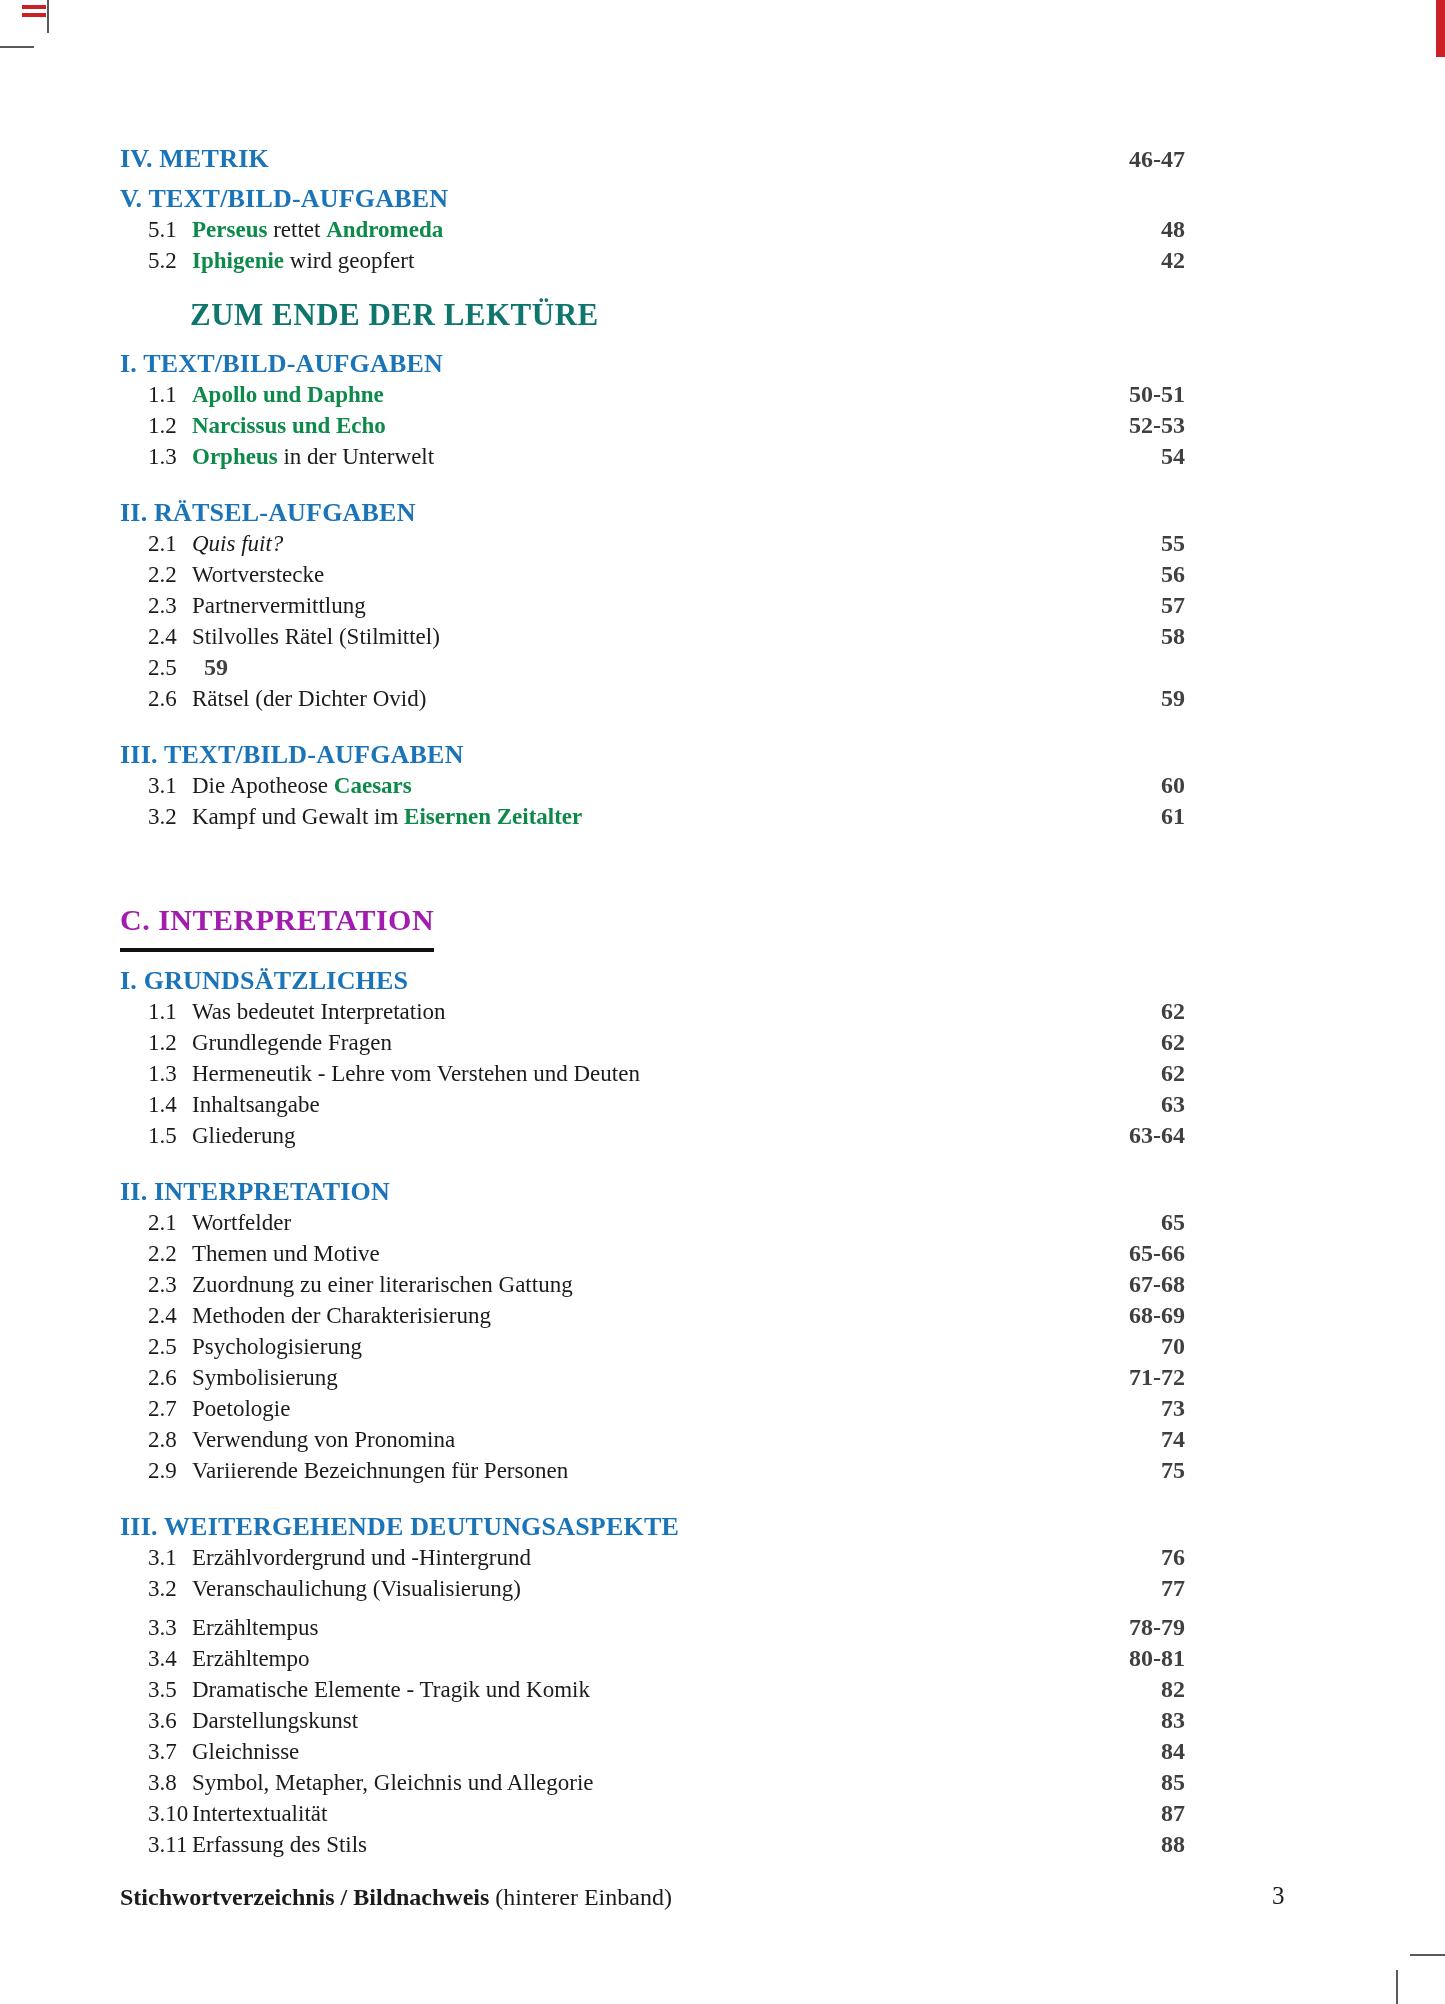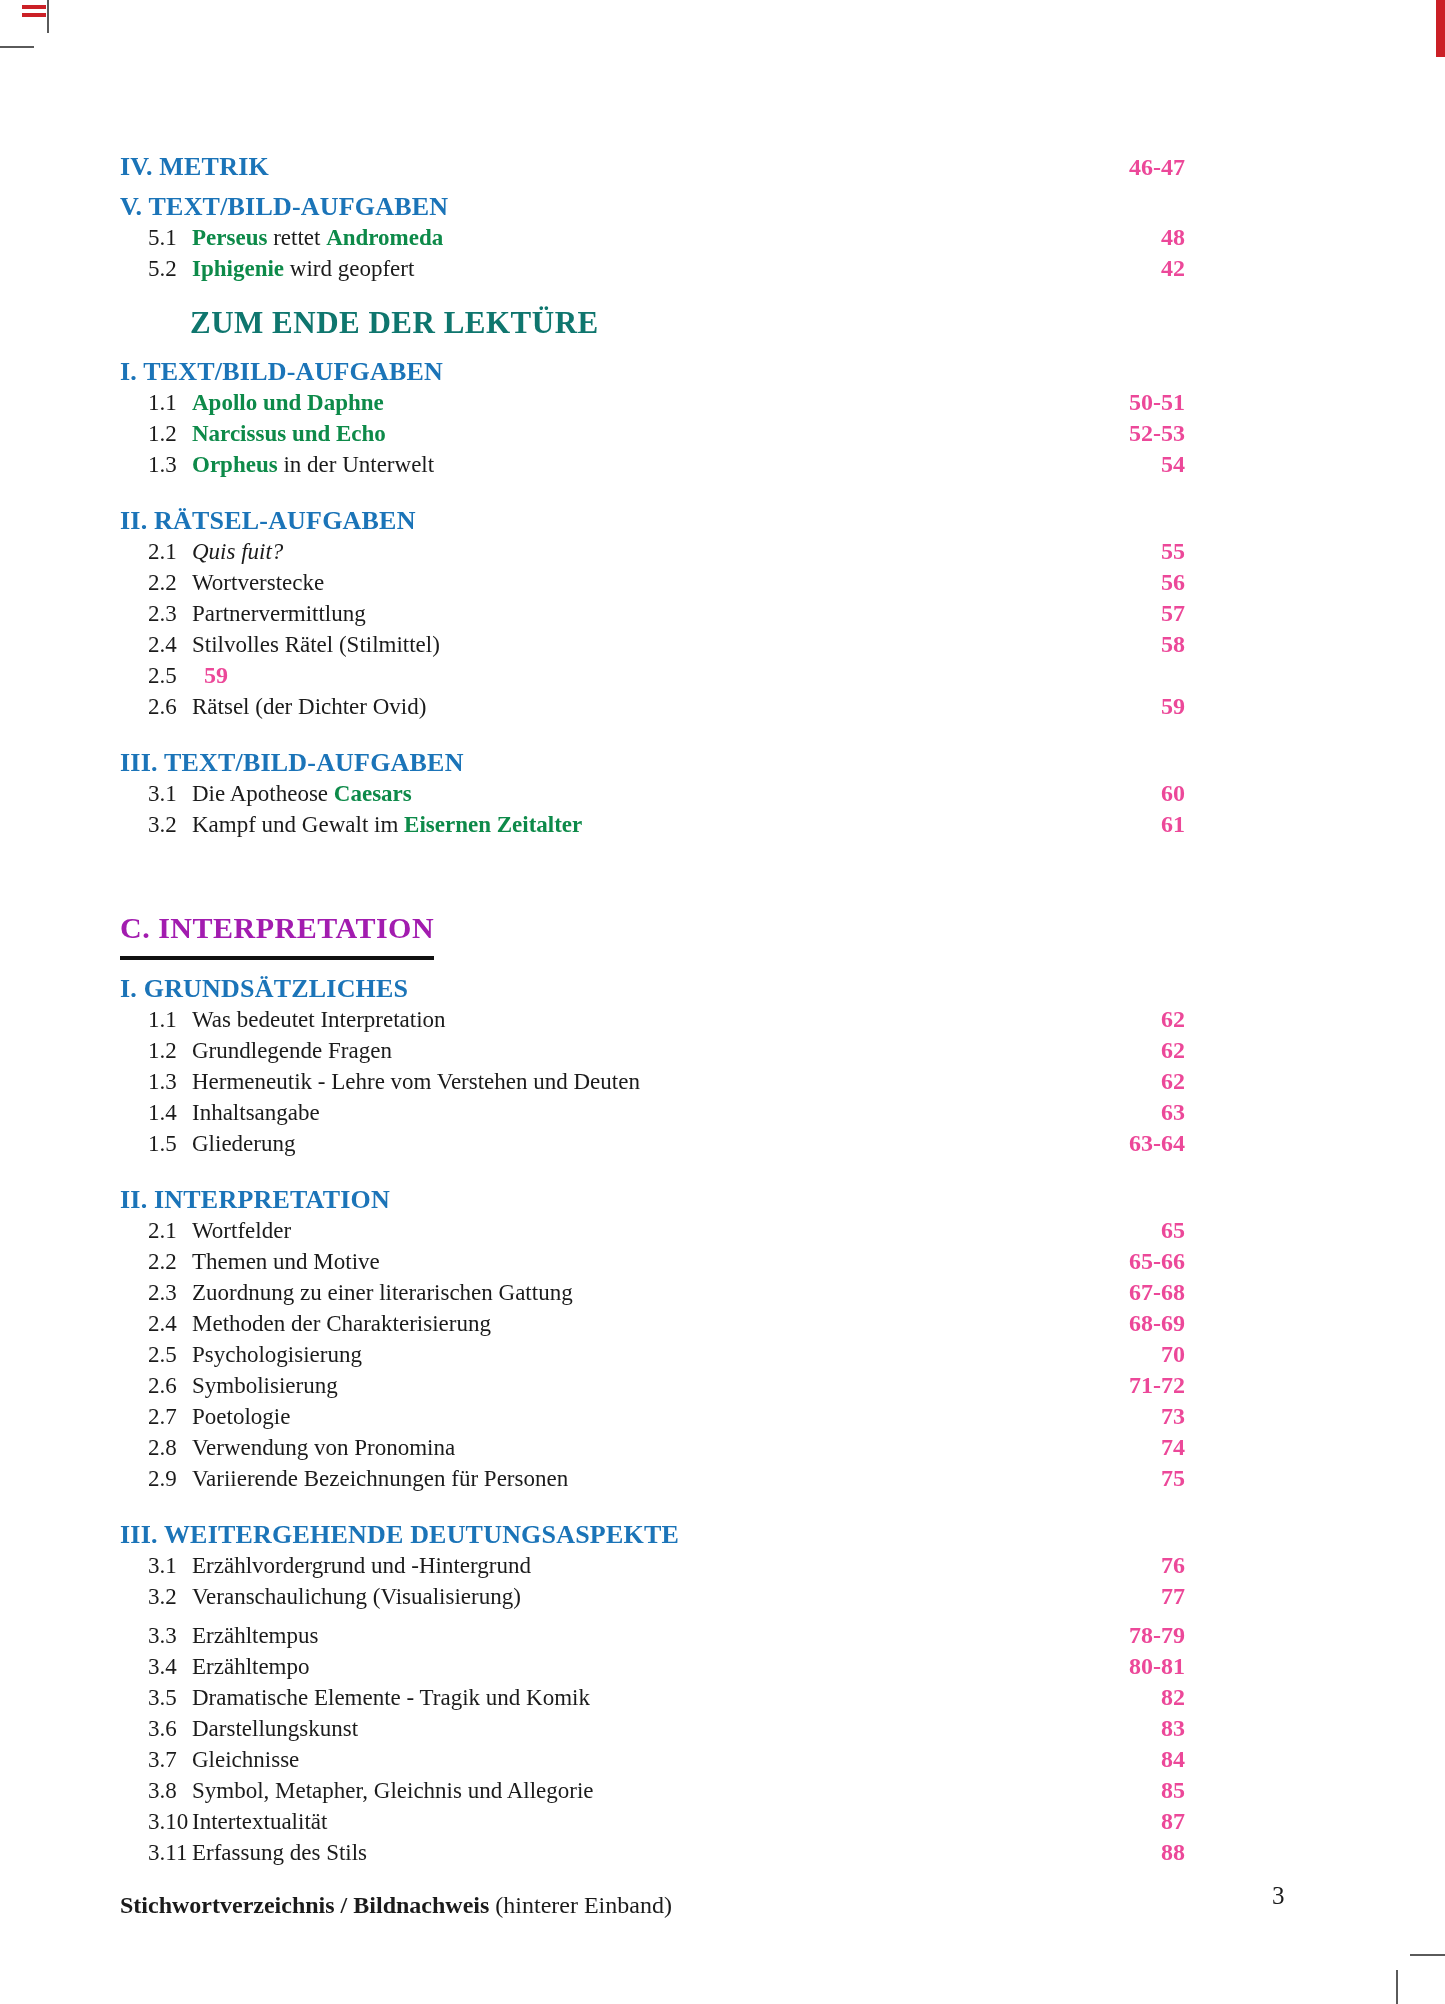--- a/index.html
+++ b/index.html
@@ -3,21 +3,21 @@
 <meta charset="utf-8">
 <style>
   html,body{margin:0;padding:0;}
   body{
     width:1445px;height:2004px;position:relative;background:#ffffff;
     font-family:"Liberation Serif","DejaVu Serif",serif;color:#1b1b1b;
     overflow:hidden;
   }
   #toc{position:absolute;left:120px;top:136px;width:1065px;}
   .row{display:flex;align-items:baseline;line-height:30px;}
-  .row .pages{font-weight:bold;white-space:nowrap;margin-left:12px;font-size:24px;color:#ec4899;}
+  .row .pages{font-weight:bold;white-space:nowrap;margin-left:12px;font-size:24px;color:#404040;}
   .section-row{font-size:26px;font-weight:bold;color:#1b74b8;}
   .section-row .label{flex:1;letter-spacing:0.2px;}
   .item-row{font-size:23px;padding-left:28px;}
   .item-row .num{min-width:44px;flex-shrink:0;}
   .item-row .title{flex:1;padding-right:8px;}
   .part-g{color:#0d8a49;font-weight:bold;}
   .part-i{font-style:italic;}
   .heading-red{font-size:31px;font-weight:bold;color:#0f766e;padding-left:70px;line-height:40px;letter-spacing:0.5px;}
   .heading-big{line-height:52px;}
   .heading-big .bigtext{
@@ -36,21 +36,21 @@
 
 <div class="mark-red" style="left:22px;top:5px;width:24px;height:4px;"></div>
 <div class="mark-red" style="left:22px;top:13px;width:24px;height:4px;"></div>
 <div class="mark-red" style="left:1436px;top:0;width:9px;height:57px;"></div>
 <div class="mark" style="left:47px;top:0;width:2px;height:33px;"></div>
 <div class="mark" style="left:0;top:46px;width:34px;height:2px;"></div>
 <div class="mark" style="left:1410px;top:1954px;width:35px;height:2px;"></div>
 <div class="mark" style="left:1396px;top:1970px;width:2px;height:34px;"></div>
 
 <div id="toc">
-    <div class="row section-row" style="margin-top: 16px;">
+    <div class="row section-row" style="margin-top: 8px;">
       <span class="label">IV. METRIK</span>
       <span class="pages">46-47</span>
     </div>
     <div class="row section-row" style="margin-top: 10px;">
       <span class="label">V.  TEXT/BILD-AUFGABEN</span>
       <span class="pages"></span>
     </div>
     <div class="row item-row" style="margin-top: 0px;">
       <span class="num">5.1</span>
       <span class="title"><span class="part-g">Perseus</span><span class="part-p"> rettet </span><span class="part-g">Andromeda</span></span>

